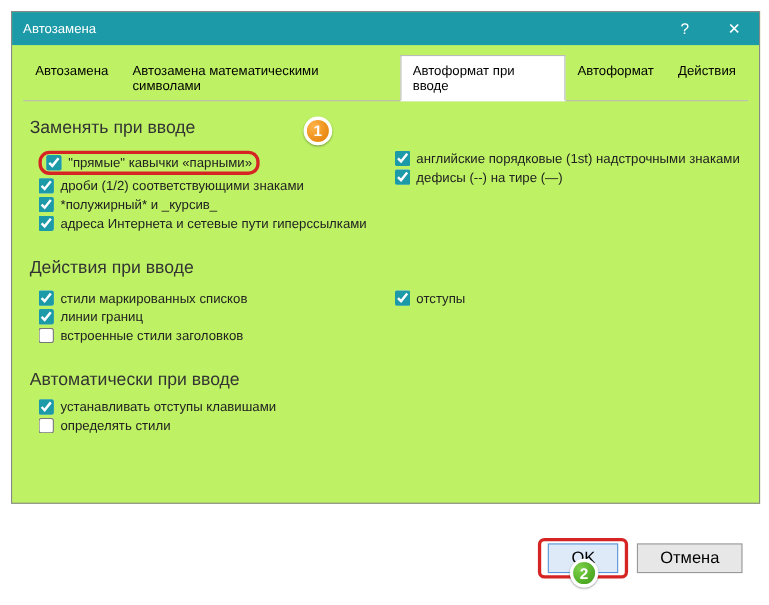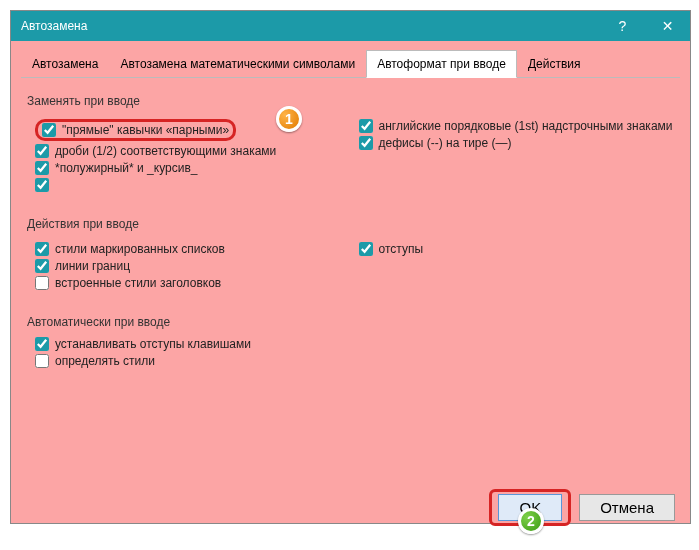--- a/index.html
+++ b/index.html
@@ -1,25 +1,25 @@
 <!DOCTYPE html>
 <html><head>
 <meta charset="utf-8">
 <style>
   * { box-sizing: border-box; margin: 0; padding: 0; }
   body { font-family: "Segoe UI", Tahoma, sans-serif; font-size: 12px; background: #fff; width: 699px; height: 550px; position: relative; }
-  .outer { border: 1px solid #888; width: 681px; height: 514px; margin: 10px; background: #fca5a5; }
+  .outer { border: 1px solid #888; width: 681px; height: 448px; margin: 10px; background: #bef264; }
   .titlebar { height: 30px; background: #1c9aa8; color: #fff; display: flex; align-items: center; padding: 0 0 0 10px; }
   .titlebar .title { flex: 1; font-size: 12px; }
   .titlebar .tb-btn { width: 45px; height: 30px; display: flex; align-items: center; justify-content: center; color: #fff; font-size: 14px; }
   .tabs { display: flex; margin: 8px 10px 0 10px; border-bottom: 1px solid #bbb; }
   .tab { padding: 6px 10px 6px 10px; font-size: 12px; border: 1px solid transparent; border-bottom: none; margin-right: 0; cursor: default; position: relative; top: 1px; }
   .tab.active { border: 1px solid #bbb; border-bottom: 1px solid #fff; background: #fff; }
   .content { padding: 12px 16px; }
-  .group-title { margin: 4px 0 8px 0; font-size: 12px; color: #333; }
+  .group-title { margin: 4px 0 8px 0; font-size: 16px; color: #333; }
   .cols { display: flex; }
   .col { flex: 1; }
   .row { display: flex; align-items: center; margin: 3px 0; padding-left: 8px; }
   .row input[type=checkbox] { margin-right: 6px; accent-color: #1c9aa8; width: 14px; height: 14px; }
   .row label { font-size: 12px; color: #222; }
   .hl-box { display: inline-flex; align-items: center; border: 3px solid #d62424; border-radius: 10px; padding: 0 4px; height: 22px; }
   .spacer { height: 18px; }
   .footer { position: absolute; right: 24px; bottom: 24px; display: flex; align-items: center; gap: 8px; }
   .btn { border: 1px solid #999; background: #e7e7e7; padding: 4px 20px; font-size: 15px; cursor: default; }
   .btn.ok { border: 1px solid #5a95d8; background: #dfeaf8; }
@@ -35,20 +35,21 @@
   <div class="titlebar">
     <span class="title">Автозамена</span>
     <div class="tb-btn">?</div>
     <div class="tb-btn">✕</div>
   </div>
 
   <div class="tabs">
     <div class="tab">Автозамена</div>
     <div class="tab">Автозамена математическими символами</div>
     <div class="tab active">Автоформат при вводе</div>
+    <div class="tab">Автоформат</div>
     <div class="tab">Действия</div>
   </div>
 
   <div class="content">
     <div class="group-title">Заменять при вводе</div>
     <div class="cols">
       <div class="col">
         <div class="row">
           <span class="hl-box">
             <input type="checkbox" checked="" style="">
@@ -58,20 +59,21 @@
         <div class="row">
             <input type="checkbox" checked="" style="">
             <label>дроби (1/2) соответствующими знаками</label>
           </div>
         <div class="row">
             <input type="checkbox" checked="" style="">
             <label>*полужирный* и _курсив_</label>
           </div>
         <div class="row">
             <input type="checkbox" checked="" style="">
+            <label>адреса Интернета и сетевые пути гиперссылками</label>
           </div>
       </div>
       <div class="col">
         <div class="row">
             <input type="checkbox" checked="" style="">
             <label>английские порядковые (1st) надстрочными знаками</label>
           </div>
         <div class="row">
             <input type="checkbox" checked="" style="">
             <label>дефисы (--) на тире (—)</label>

